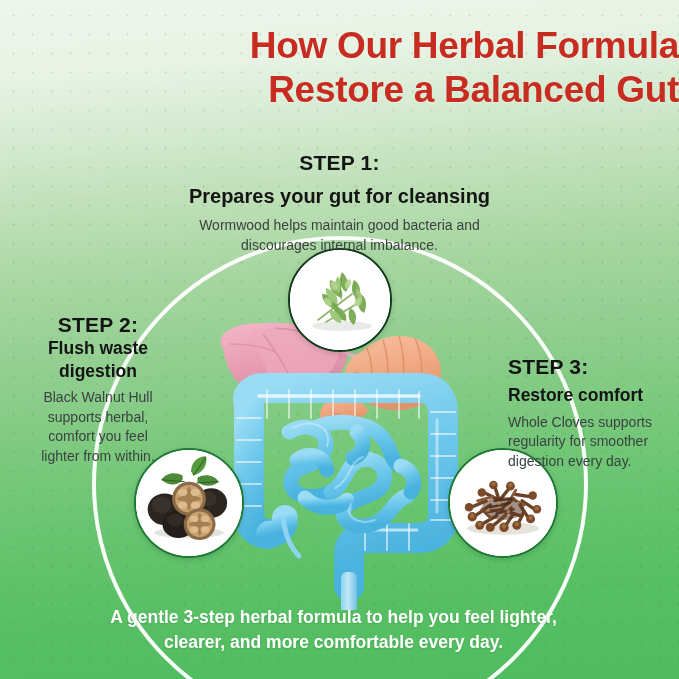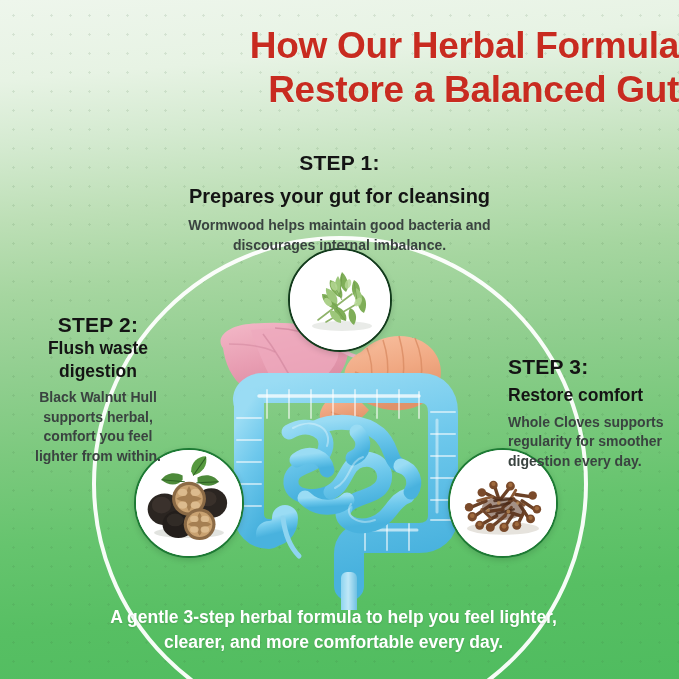--- a/index.html
+++ b/index.html
@@ -43,21 +43,21 @@
   #title div{white-space:nowrap;}
 
   
   .step-label{
     font-weight:bold;color:#141414;letter-spacing:.2px;
   }
   .step-head{
     font-weight:bold;color:#141414;
   }
   .step-body{
-    color:#3a4340;font-weight:bold;
+    color:#3a4340;font-weight:normal;
   }
 
   
   #step1{
     position:absolute;left:50%;transform:translateX(-50%);
     top:138px;width:440px;text-align:center;margin-top:13px;
   }
   #step1 .step-label{font-size:21px;line-height:1.15;}
   #step1 .step-head{font-size:20px;line-height:1.3;margin-top:8px;}
   #step1 .step-body{font-size:14px;line-height:1.42;margin-top:7px;}

